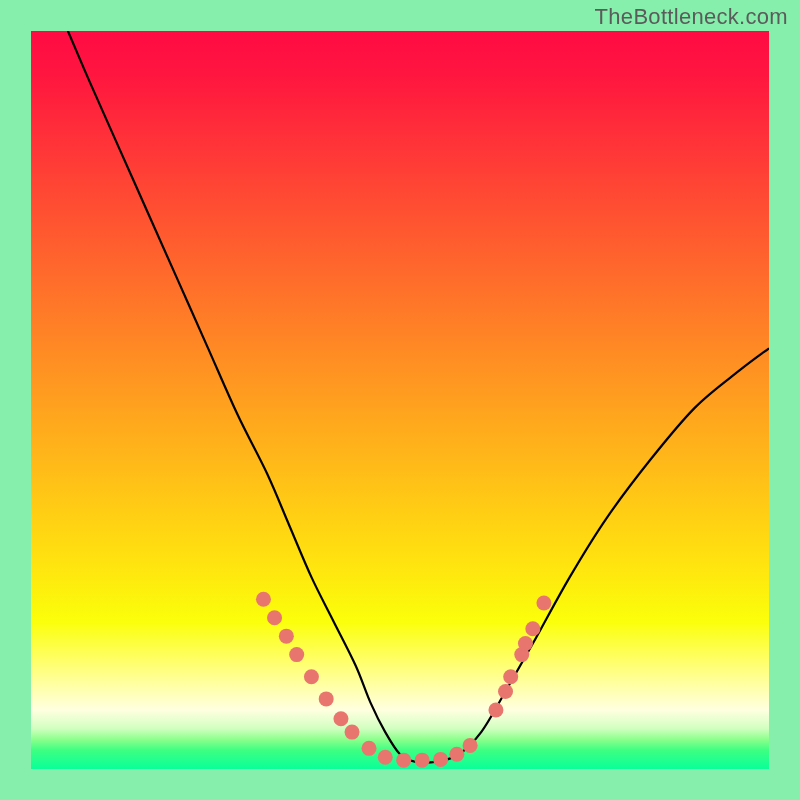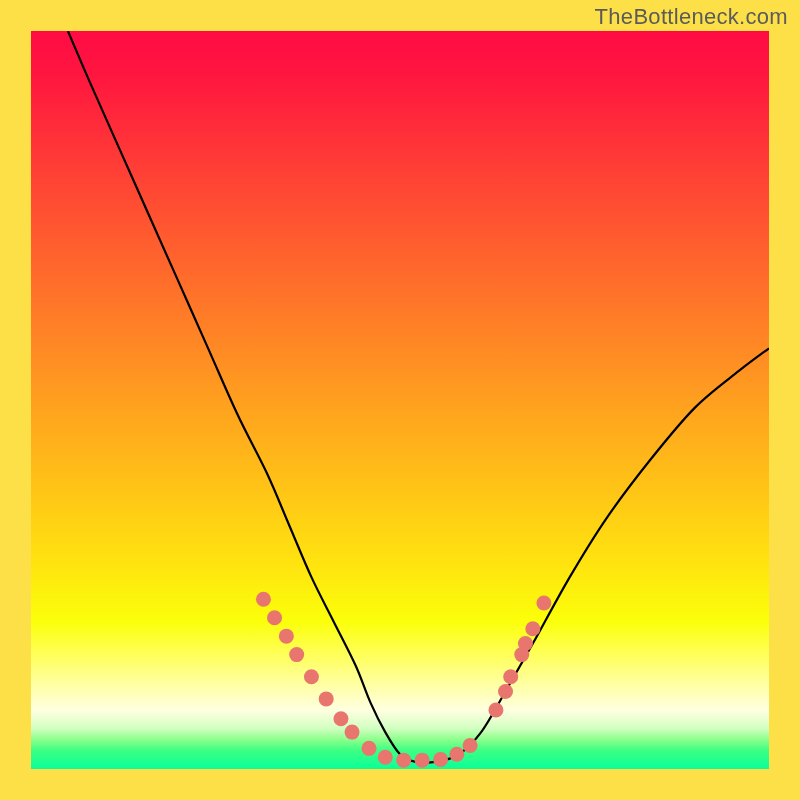--- a/index.html
+++ b/index.html
@@ -8,21 +8,21 @@
     width: 800px;
     height: 800px;
     background: #000;
     overflow: hidden;
     font-family: Arial, Helvetica, sans-serif;
   }
   .stage {
     position: relative;
     width: 800px;
     height: 800px;
-    background: #fde047;
+    background: #86efac;
   }
   .plot {
     position: absolute;
     left: 31px;
     top: 31px;
     width: 738px;
     height: 738px;
     overflow: hidden;
   }
   .gradient {

